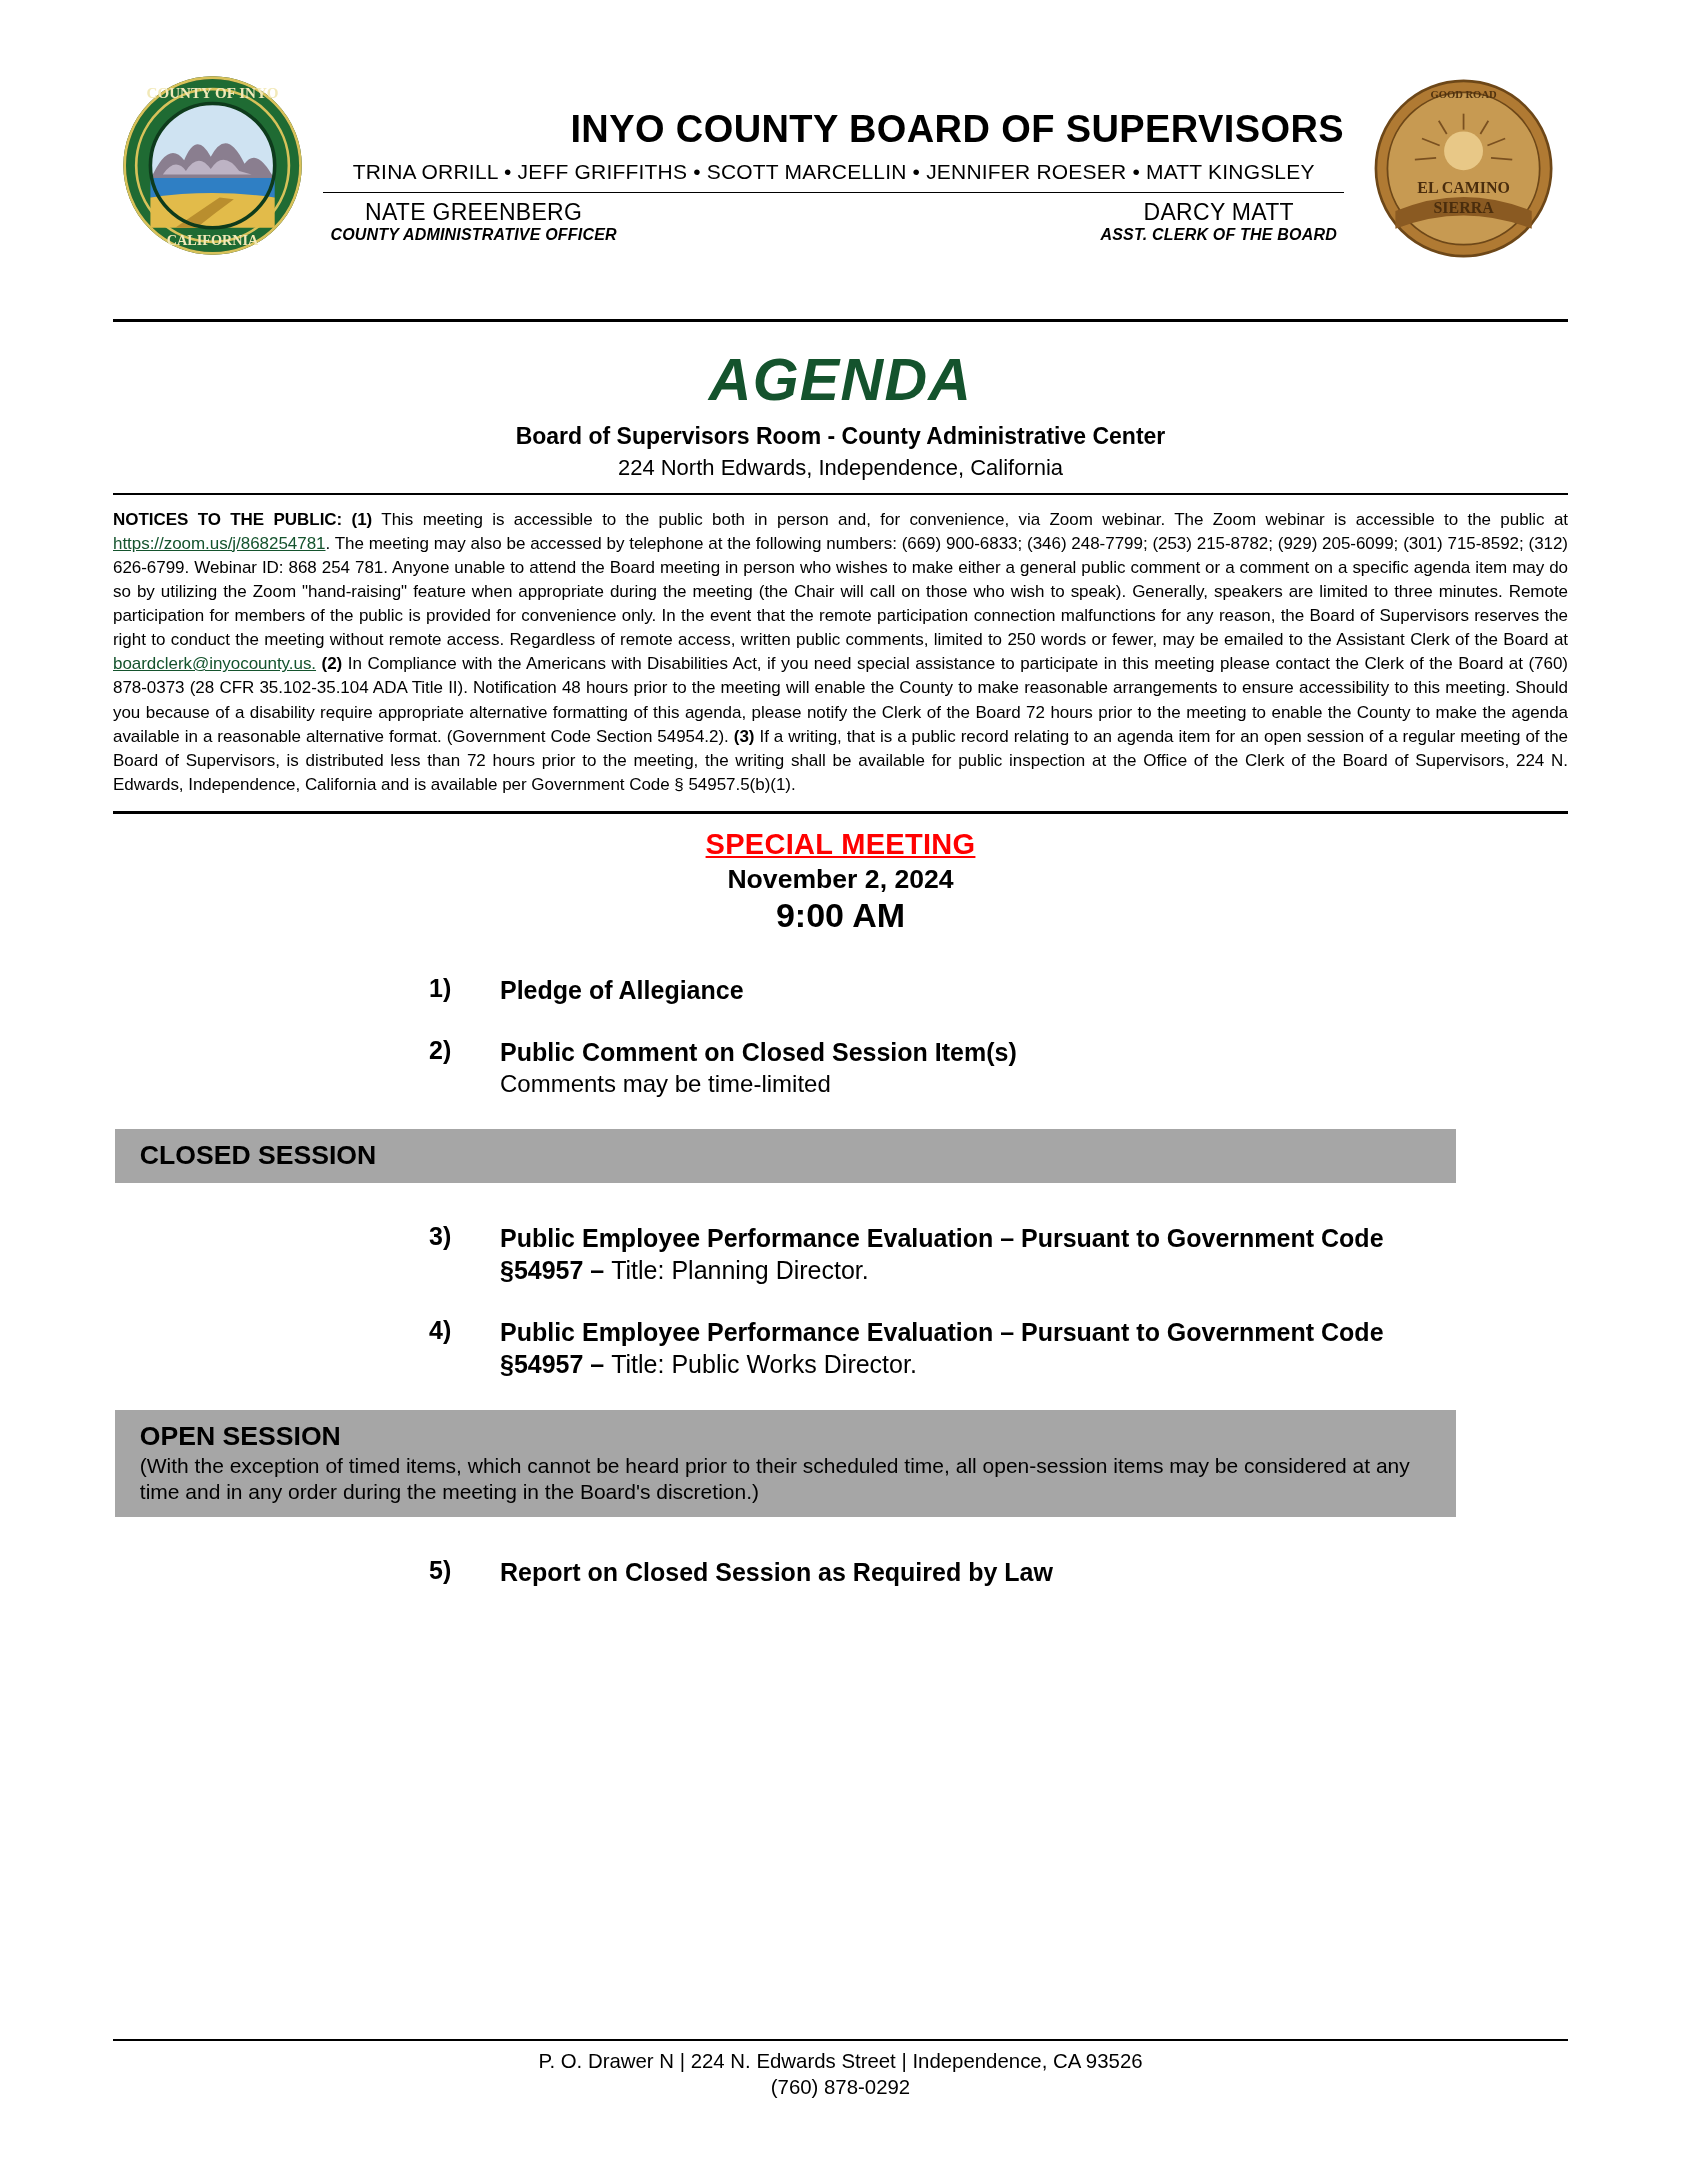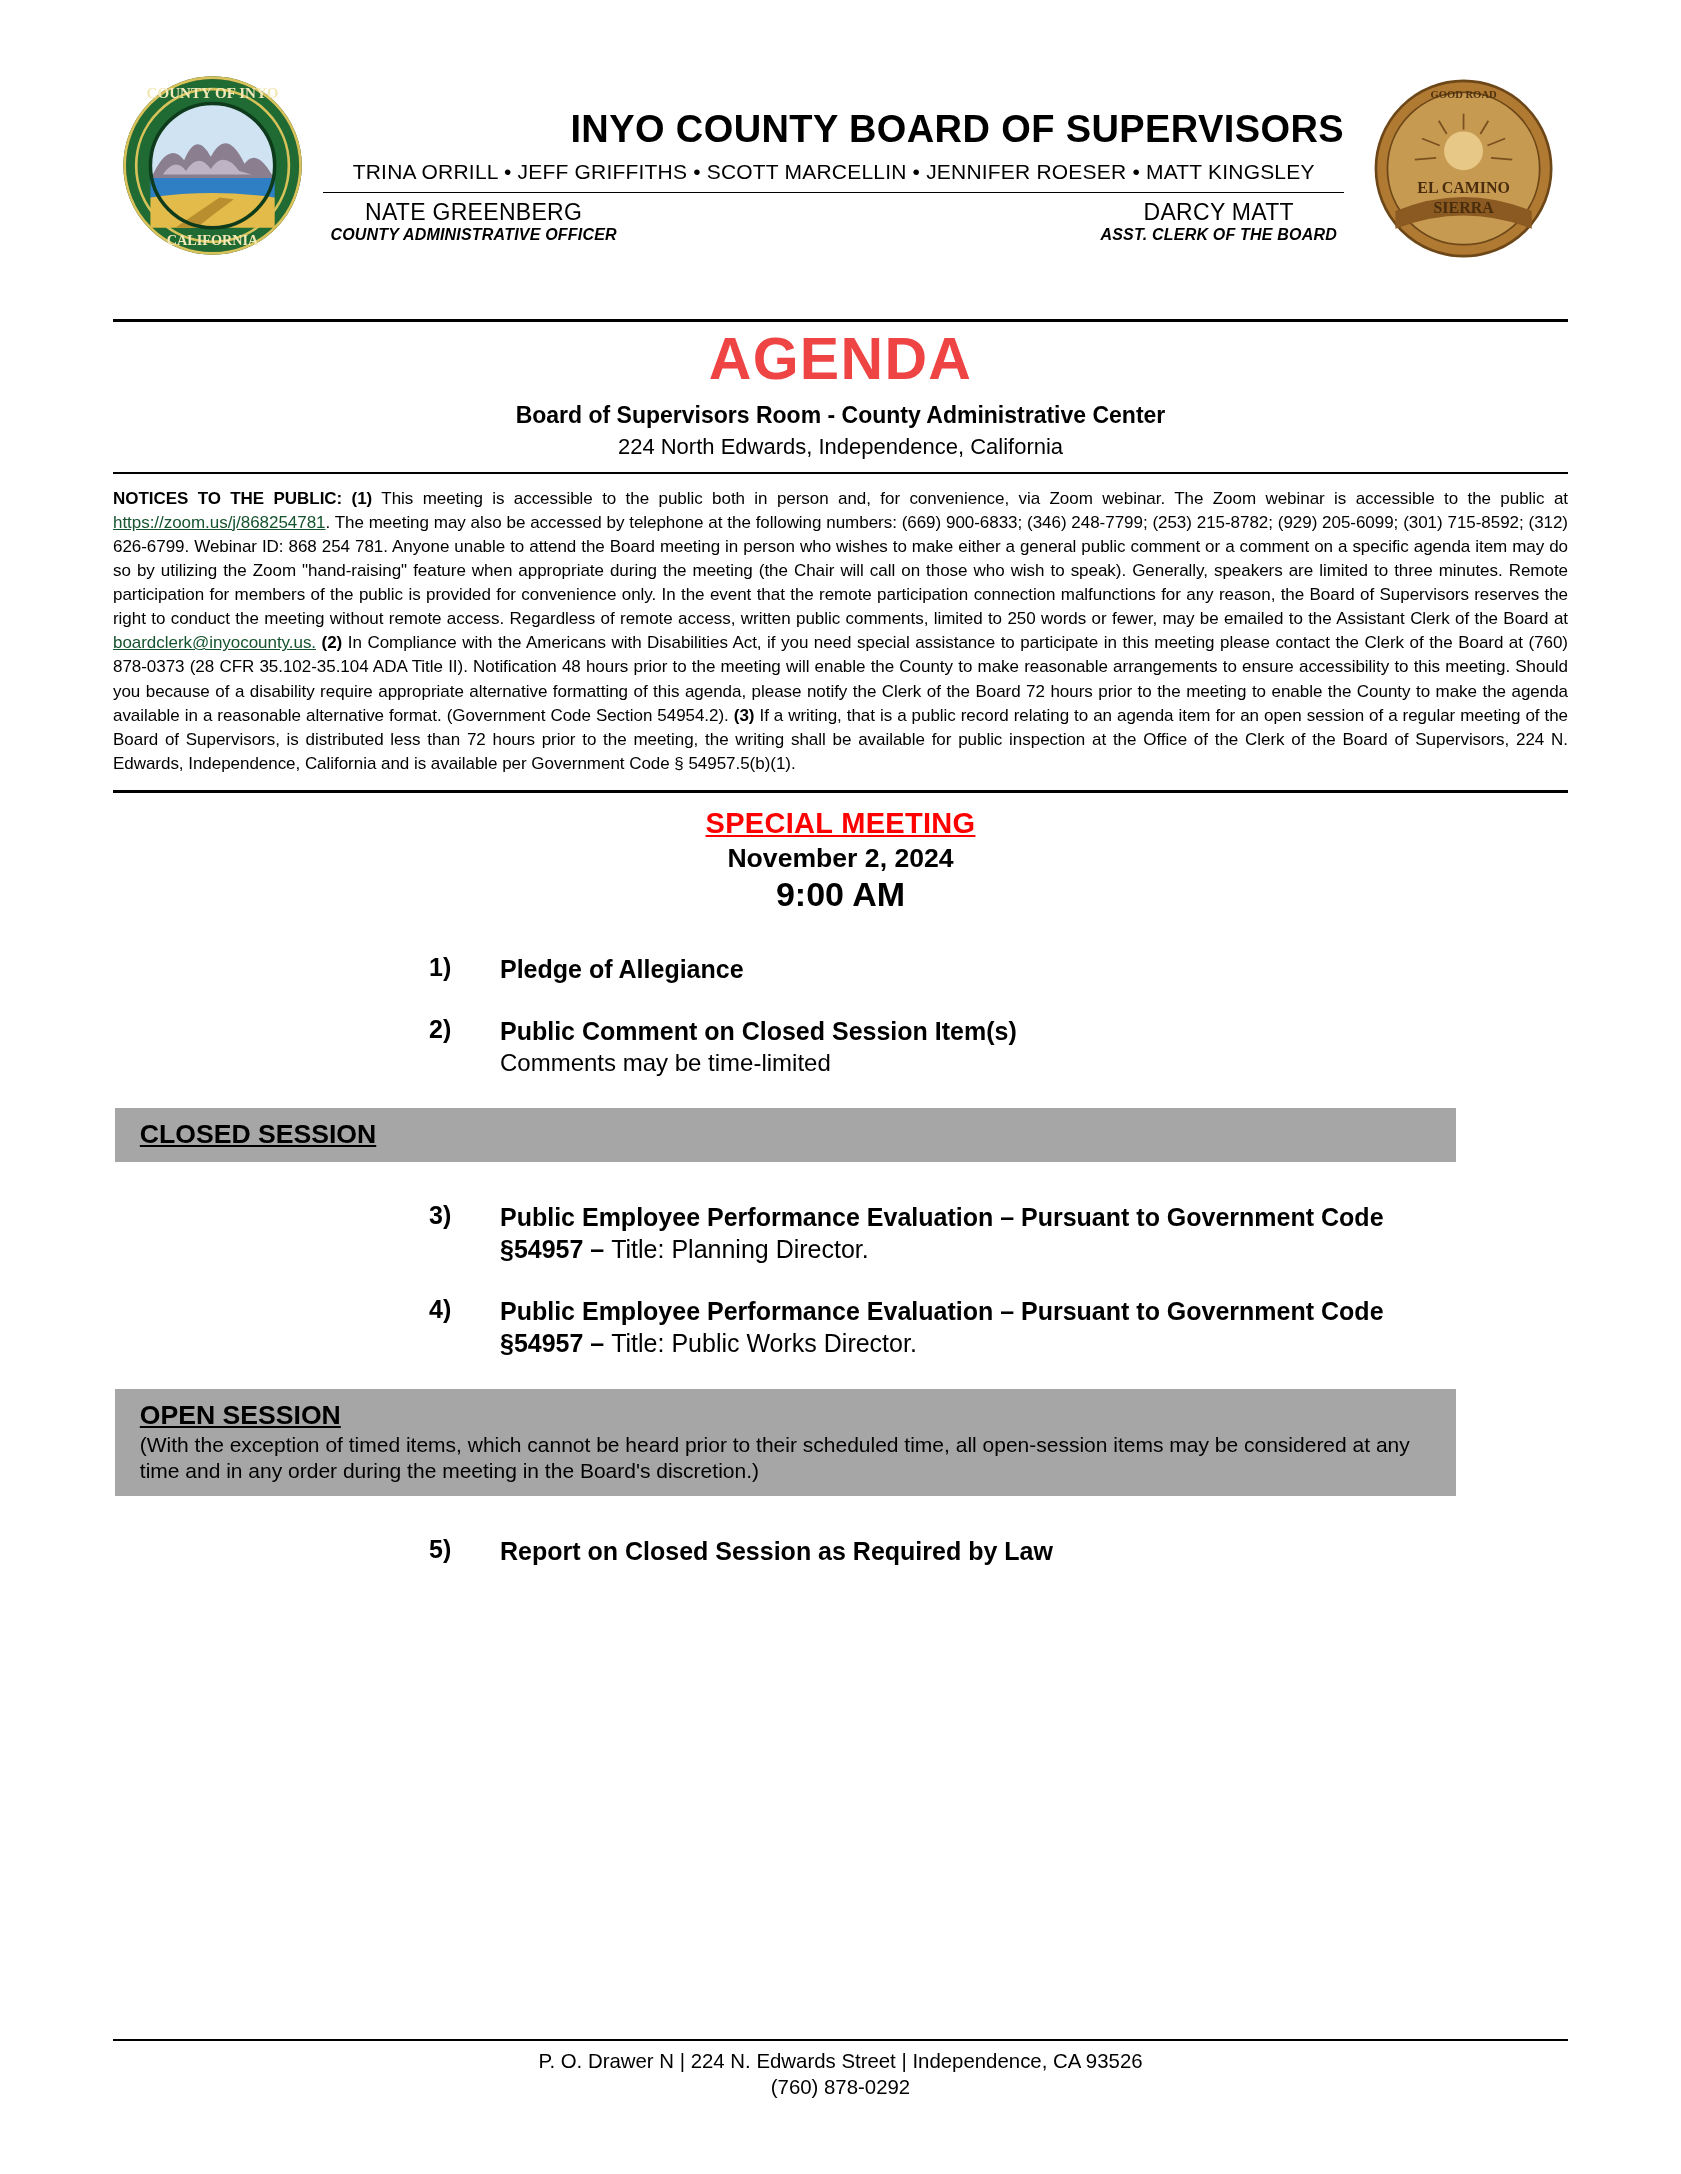--- a/index.html
+++ b/index.html
@@ -90,26 +90,27 @@
   }
 
   .rule-thick {
     border-top: 3.5px solid #000;
     margin: 0 0 0 0;
   }
 
   
   .agenda-word {
     text-align: center;
-    color: #ef4444;
+    color: #14532d;
     font-size: 59px;
     font-weight: bold;
     letter-spacing: 1.3px;
-    margin-top: 7px;
+    margin-top: 28px;
     line-height: 1.05;
+    font-style: italic;
   }
   .loc1 {
     text-align: center;
     font-size: 23px;
     font-weight: bold;
     margin-top: 10.6px;
   }
   .loc2 {
     text-align: center;
     font-size: 22px;
@@ -199,21 +200,20 @@
   
   .sectionbar {
     background: #A6A6A6;
     margin: 0 112px 0 1.8px;
     padding: 10.6px 25px 12.4px 25px;
     box-sizing: border-box;
   }
   .sectionbar .hd {
     font-size: 26.6px;
     font-weight: bold;
-    text-decoration: underline;
     line-height: 1.15;
   }
   .sectionbar .note {
     font-size: 21px;
     line-height: 1.22;
     margin-top: 1.8px;
   }
 
   
   .footer {

